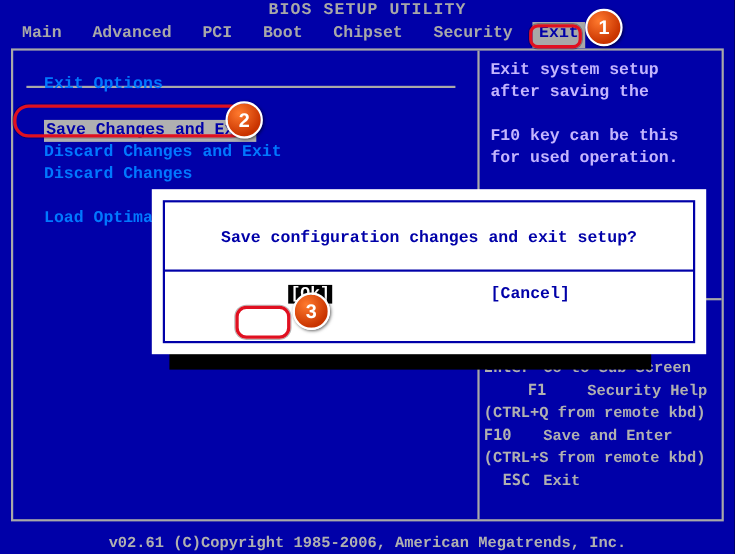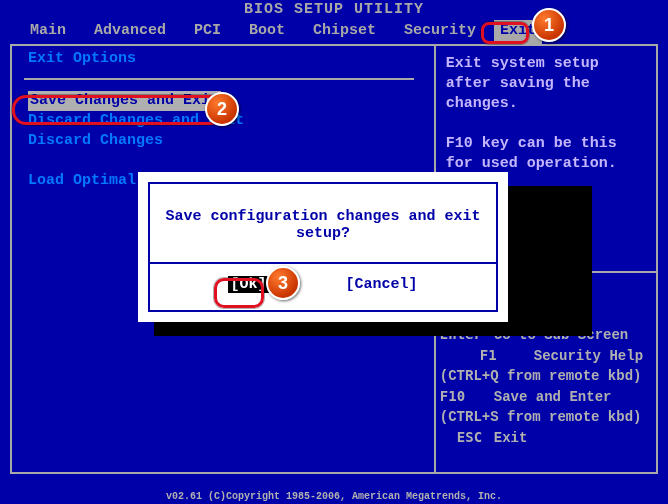--- a/index.html
+++ b/index.html
@@ -1,35 +1,35 @@
 <!DOCTYPE html>
 <html><head>
 <meta charset="utf-8">
 <style>
 * { margin:0; padding:0; box-sizing:border-box; }
 html,body { width:668px; height:504px; font-family:"Courier New",monospace; font-size:15px; font-weight:bold; background:#000; overflow:hidden; }
 .screen { width:668px; height:504px; position:relative; background:#0000a8; }
 .title-bar { width:100%; height:20px; color:#a8a8a8; text-align:center; padding-top:1px; letter-spacing:1px; }
-.menu-bar { width:100%; height:24px; display:flex; padding:0 20px; }
+.menu-bar { width:100%; height:24px; display:flex; padding:0 10px; }
 .menu-item { color:#a8a8a8; padding:2px 18px 2px 10px; white-space:nowrap; }
 .menu-item.sel { background:#a8a8a8; color:#0000a8; padding:2px 6px; }
 .main-frame { position:absolute; left:10px; right:10px; top:44px; bottom:30px; border:2px solid #a8a8a8; background:#0000a8; }
 .divider { position:absolute; left:65.5%; top:0; bottom:0; width:2px; background:#a8a8a8; }
 .divider-h { position:absolute; left:65.5%; right:0; top:225px; height:2px; background:#a8a8a8; }
 .h-under { position:absolute; left:12px; width:390px; top:32px; height:2px; background:#a8a8a8; }
-.left-pane { position:absolute; left:4px; top:0; width:65.5%; padding:4px 12px; color:#b0b0b0; }
+.left-pane { position:absolute; left:16px; top:0; width:65.5%; padding:22px 12px; color:#b0b0b0; }
 .opt-heading { color:#0078ff; margin-bottom:24px; }
 .opt { color:#0078ff; line-height:20px; }
 .opt.sel { background:#b0b0b0; color:#0000a8; display:inline-block; padding:0 2px; }
 .right-pane-top { position:absolute; left:65.5%; right:0; top:0; padding:8px 12px; color:#c4b5fd; line-height:20px; }
 .right-pane-bot { position:absolute; left:65.5%; right:0; top:230px; padding:6px 6px; color:#b0b0b0; line-height:20px; font-size:14px; white-space:nowrap; }
 .arrow { font-family:monospace; }
-.footer { position:absolute; bottom:2px; width:100%; text-align:center; color:#b0b0b0; font-size:10px; }
+.footer { position:absolute; bottom:2px; width:100%; text-align:center; color:#b0b0b0; font-size:14px; }
 .dialog-shadow { position:absolute; left:154px; top:186px; width:438px; height:150px; background:#000; }
-.dialog { position:absolute; left:138px; top:172px; width:370px; height:150px; background:#fff; }
+.dialog { position:absolute; left:138px; top:172px; width:504px; height:150px; background:#fff; }
 .dialog-inner { position:absolute; left:10px; right:10px; top:10px; bottom:10px; border:2px solid #0000a8; }
 .dialog-msg { color:#0000a8; text-align:center; padding:24px 0 20px; }
 .dialog-sep { height:2px; background:#0000a8; margin:0 0 0 0; }
 .dialog-btns { display:flex; justify-content:space-around; padding:12px 40px 0; }
 .dlg-btn { color:#0000a8; }
 .dlg-btn.sel { background:#000; color:#fff; padding:0 2px; }
 .callout { position:absolute; width:34px; height:34px; border-radius:50%; background:radial-gradient(circle at 35% 30%, #ff7a2e, #c93400 70%); border:2px solid #fff; box-shadow:1px 1px 3px rgba(0,0,0,.6); color:#fff; text-align:center; line-height:30px; font-size:18px; font-weight:bold; font-family:Arial,sans-serif; z-index:50; }
 .ring { position:absolute; border:3px solid #e01020; border-radius:14px; z-index:40; box-shadow:0 0 0 1px rgba(0,0,0,.3); pointer-events:none; }
 </style>
 </head>
@@ -55,21 +55,20 @@
     <div class="h-under"></div>
 
     <div class="left-pane">
       <div class="opt-heading">Exit Options</div>
       <div id="opt-list"><div class="opt sel">Save Changes and Exit</div><div class="opt">Discard Changes and Exit</div><div class="opt">Discard Changes</div><div class="opt">&nbsp;</div><div class="opt">Load Optimal D</div></div>
     </div>
 
     <div class="right-pane-top" id="help-top">
         <div>Exit system setup</div>
         <div>after saving the</div>
-        <div>changes.</div>
         <div>&nbsp;</div>
         <div>F10 key can be this</div>
         <div>for used operation.</div>
       </div>
     <div class="right-pane-bot" id="help-bot">
         <div><span class="arrow" style="display: inline-block; min-width: 54px;"> ←→</span><span>ect Screen</span></div>
         <div><span class="arrow" style="display: inline-block; min-width: 54px;"> ↑↓</span><span>Select Item</span></div>
         <div><span class="arrow" style="display: inline-block; min-width: 54px;"> Enter</span><span>Go to Sub Screen</span></div>
         <div><span class="arrow" style="display: inline-block; min-width: 54px; margin-left: 40px;"> F1</span><span>Security Help</span></div>
         <div>(CTRL+Q from remote kbd)</div>

